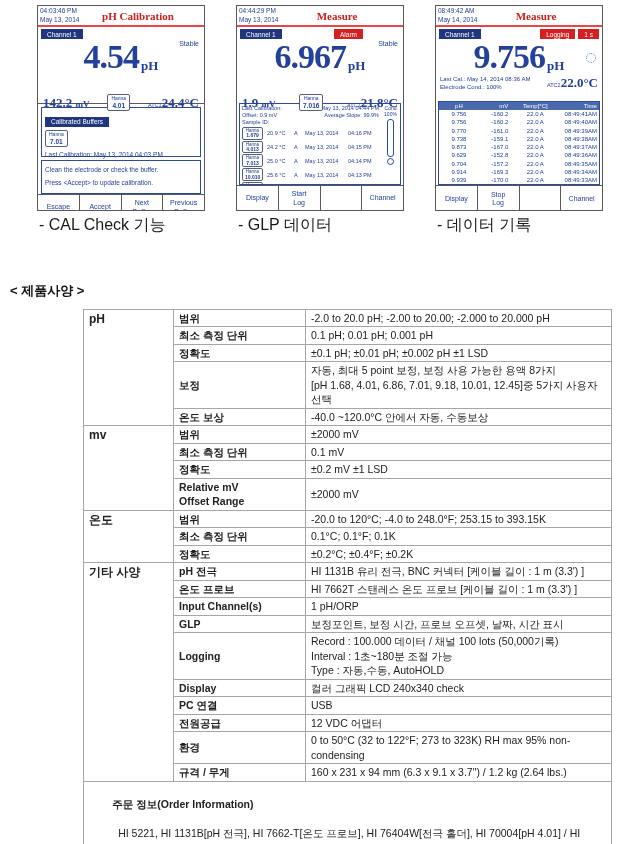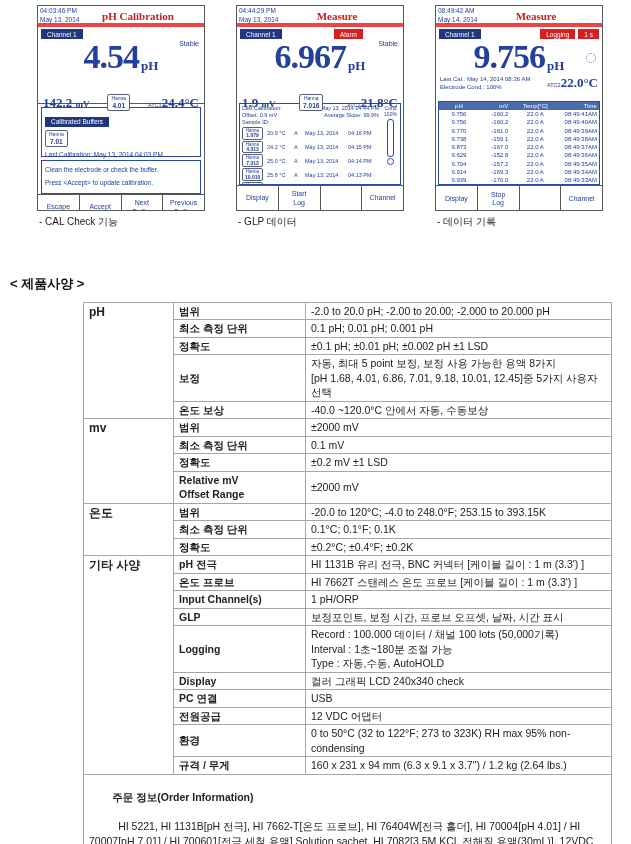--- a/index.html
+++ b/index.html
@@ -2,26 +2,26 @@
 <html><head>
 <meta charset="utf-8">
 <style>
   * { box-sizing: border-box; margin: 0; padding: 0; }
   html,body { background:#fff; width:631px; }
   body { font-family:"Liberation Sans","DejaVu Sans",sans-serif; color:#222; }
 
   
   .screens-row { display:flex; gap:31px; padding:5px 0 0 37px; }
   .captions-row { display:flex; gap:31px; padding:4px 0 0 37px; }
-  .caption { width:168px; font-size:10px; color:#1a1a1a; padding-left:2px; }
+  .caption { width:168px; font-size:16px; color:#1a1a1a; padding-left:2px; }
 
   .device { width:168px; height:206px; border:1px solid #595959; background:#fff;
             display:flex; flex-direction:column; overflow:hidden; }
 
-  .dev-header { display:flex; border-bottom:4px solid #ef4444; height:21px; flex:none; }
+  .dev-header { display:flex; border-bottom:2px solid #ef4444; height:21px; flex:none; }
   .dev-datetime { color:#23409a; font-size:6.5px; line-height:1.35; padding:1px 0 0 2px;
                   white-space:pre-line; width:48px; }
   .dev-title { flex:1; text-align:center; color:#c9201d; font-weight:bold; font-size:11px;
                font-family:"Liberation Serif","DejaVu Serif",serif; padding:4px 14px 0 0; }
 
   .dev-main { position:relative; flex:none; border-bottom:1px solid #595959; }
   .badge { display:inline-block; font-size:6.5px; padding:1.5px 6px; color:#fff; }
   .badge-blue { background:#20377f; }
   .badge-red  { background:#d42020; }
   .badges-line { display:flex; align-items:flex-start; padding:2px 3px 0 3px; }

